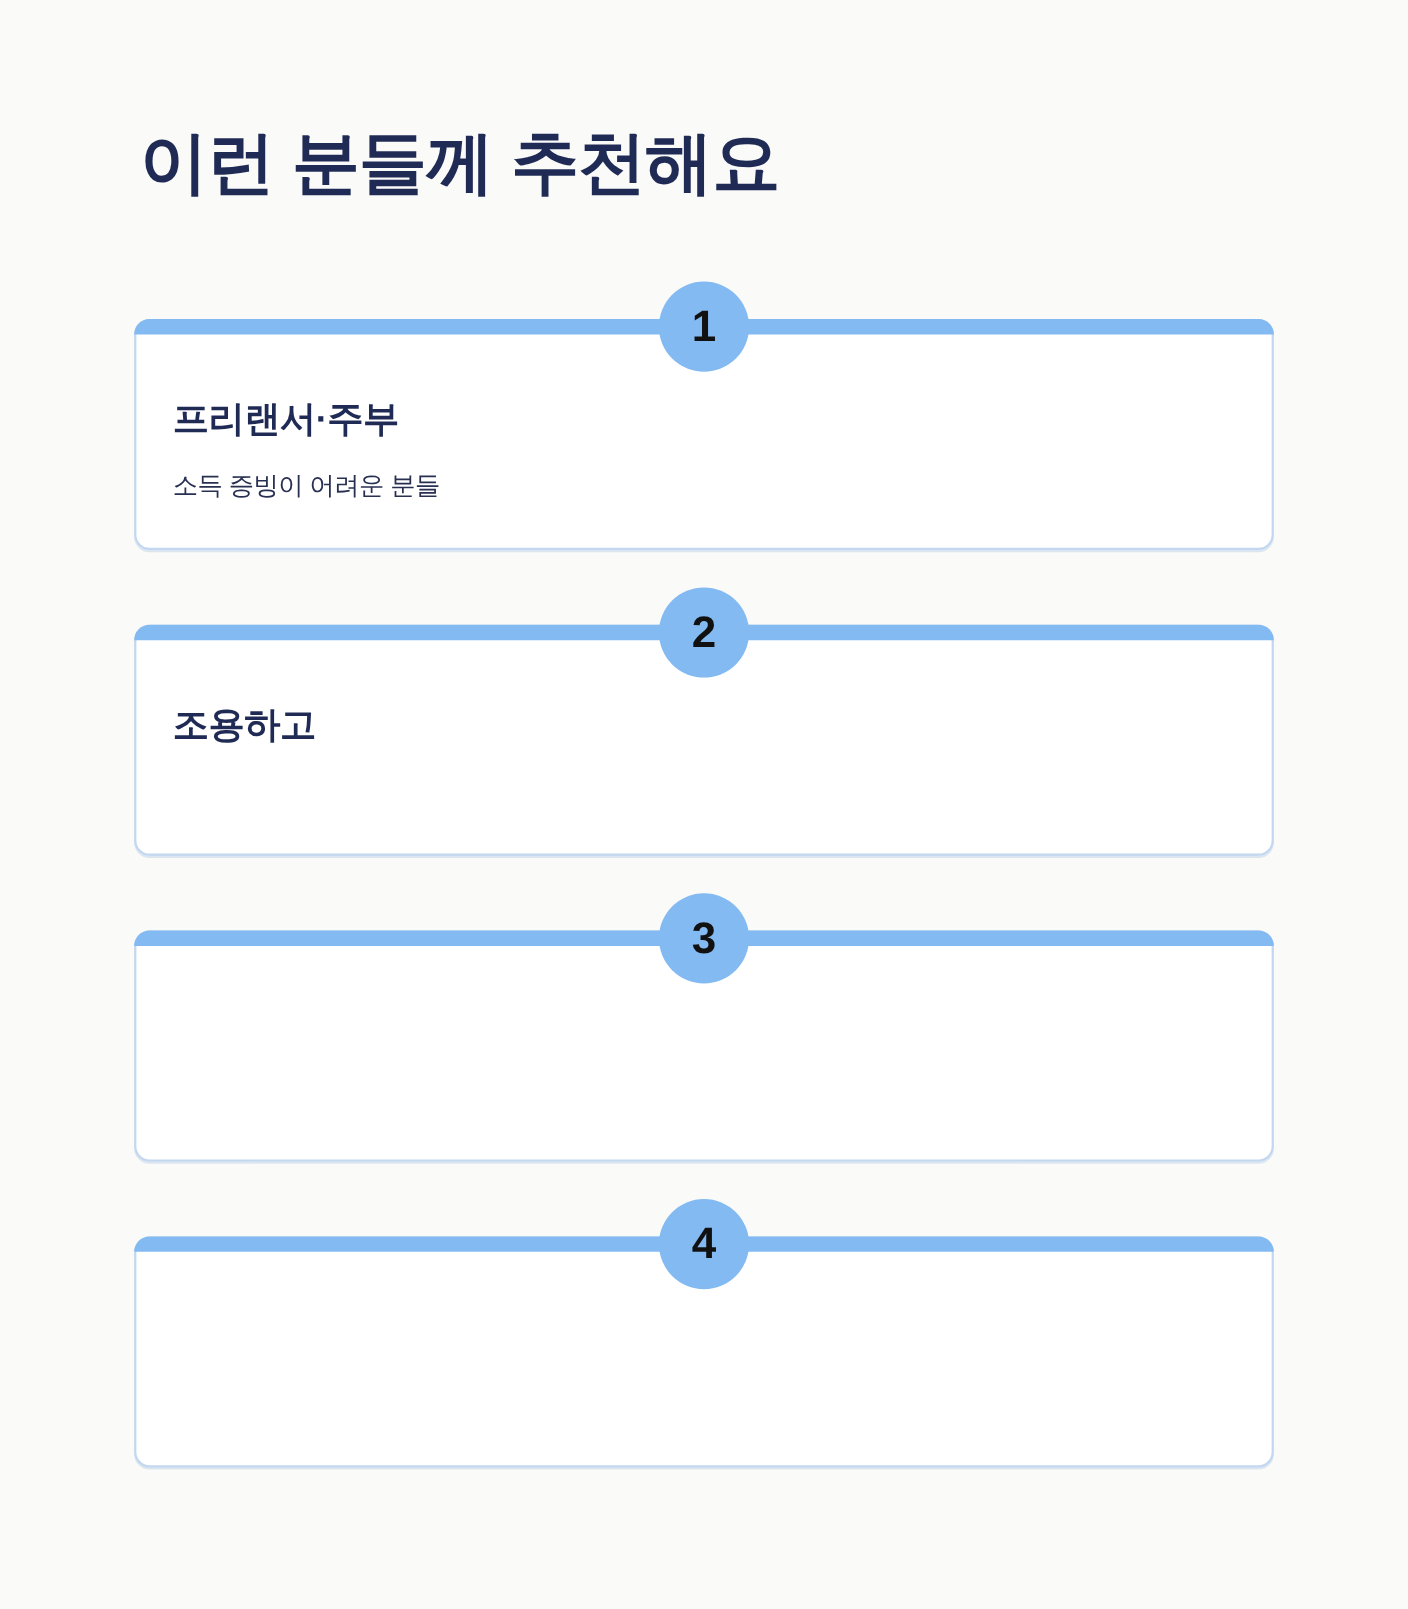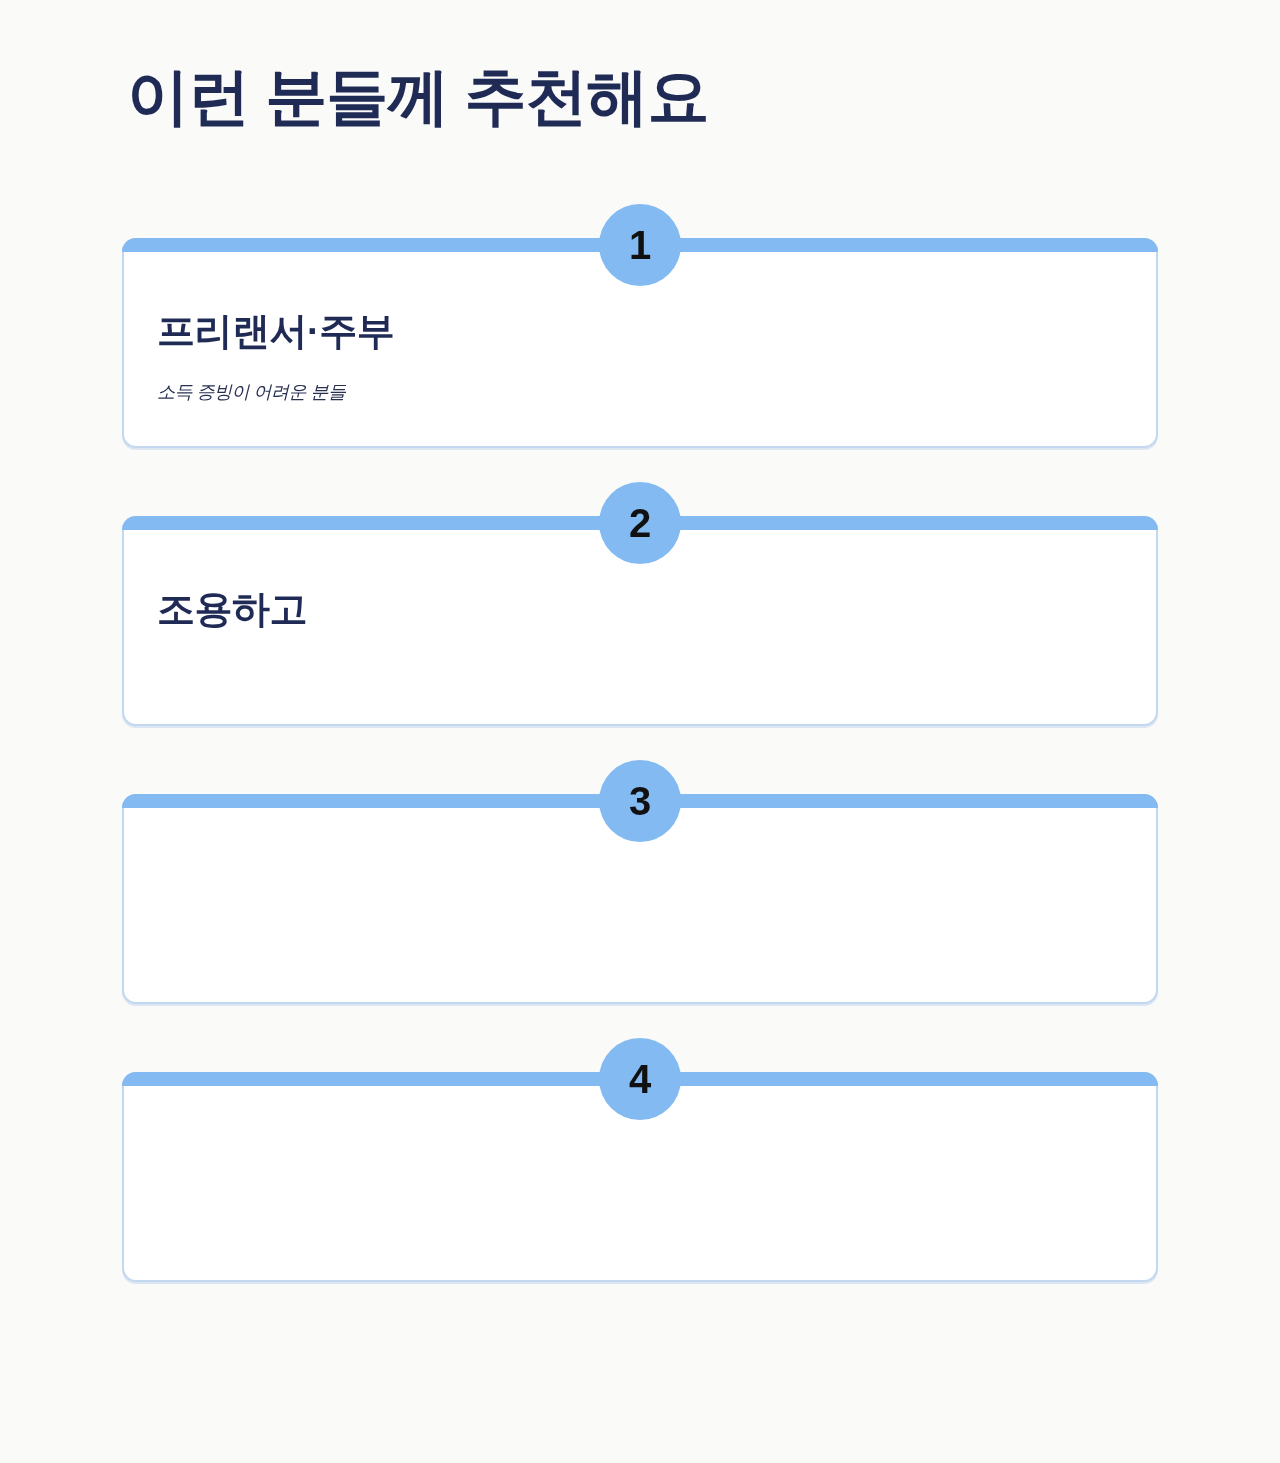--- a/index.html
+++ b/index.html
@@ -6,21 +6,21 @@
 
   html, body {
     width: 1280px;
     height: 1463px;
     background: var(--page-bg, #FAFAF8);
     font-family: "Liberation Sans", "DejaVu Sans", sans-serif;
     overflow: hidden;
   }
 
   .page-title {
-    margin: 60px 0 0 127px;
+    margin: 112px 0 0 127px;
     font-size: 62px;
     line-height: 1.2;
     font-weight: 700;
     letter-spacing: -1px;
     color: var(--navy, #1F2A55);
   }
 
   .cards {
     margin: 104px 0 0 122px;
     width: 1036px;
@@ -65,35 +65,34 @@
     font-weight: 700;
     color: #111111;
     line-height: 1;
   }
 
   .card-body {
     padding: 70px 40px 0 33px;
   }
 
   .card-title {
-    font-size: 38px;
+    font-size: 33px;
     font-weight: 600;
     letter-spacing: -0.5px;
     color: var(--navy, #1F2A55);
     line-height: 1.15;
   }
 
   .card-desc {
     margin-top: 28px;
-    font-size: 18px;
+    font-size: 23px;
     font-weight: 400;
     letter-spacing: -0.5px;
     color: var(--desc-navy, #283052);
     line-height: 1.2;
-    font-style: italic;
   }
 </style>
 </head>
 <body>
 
 <h1 class="page-title">이런 분들께 추천해요</h1>
 
 <div class="cards">
 
   <section class="card">

